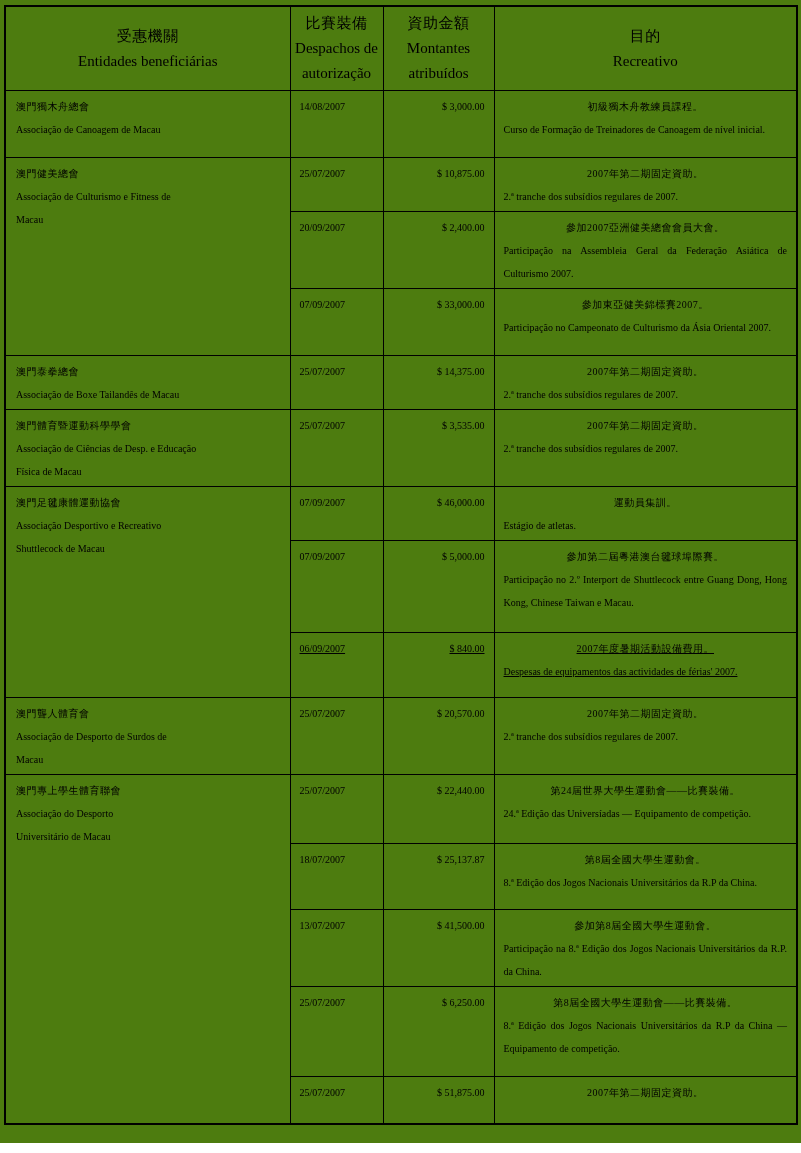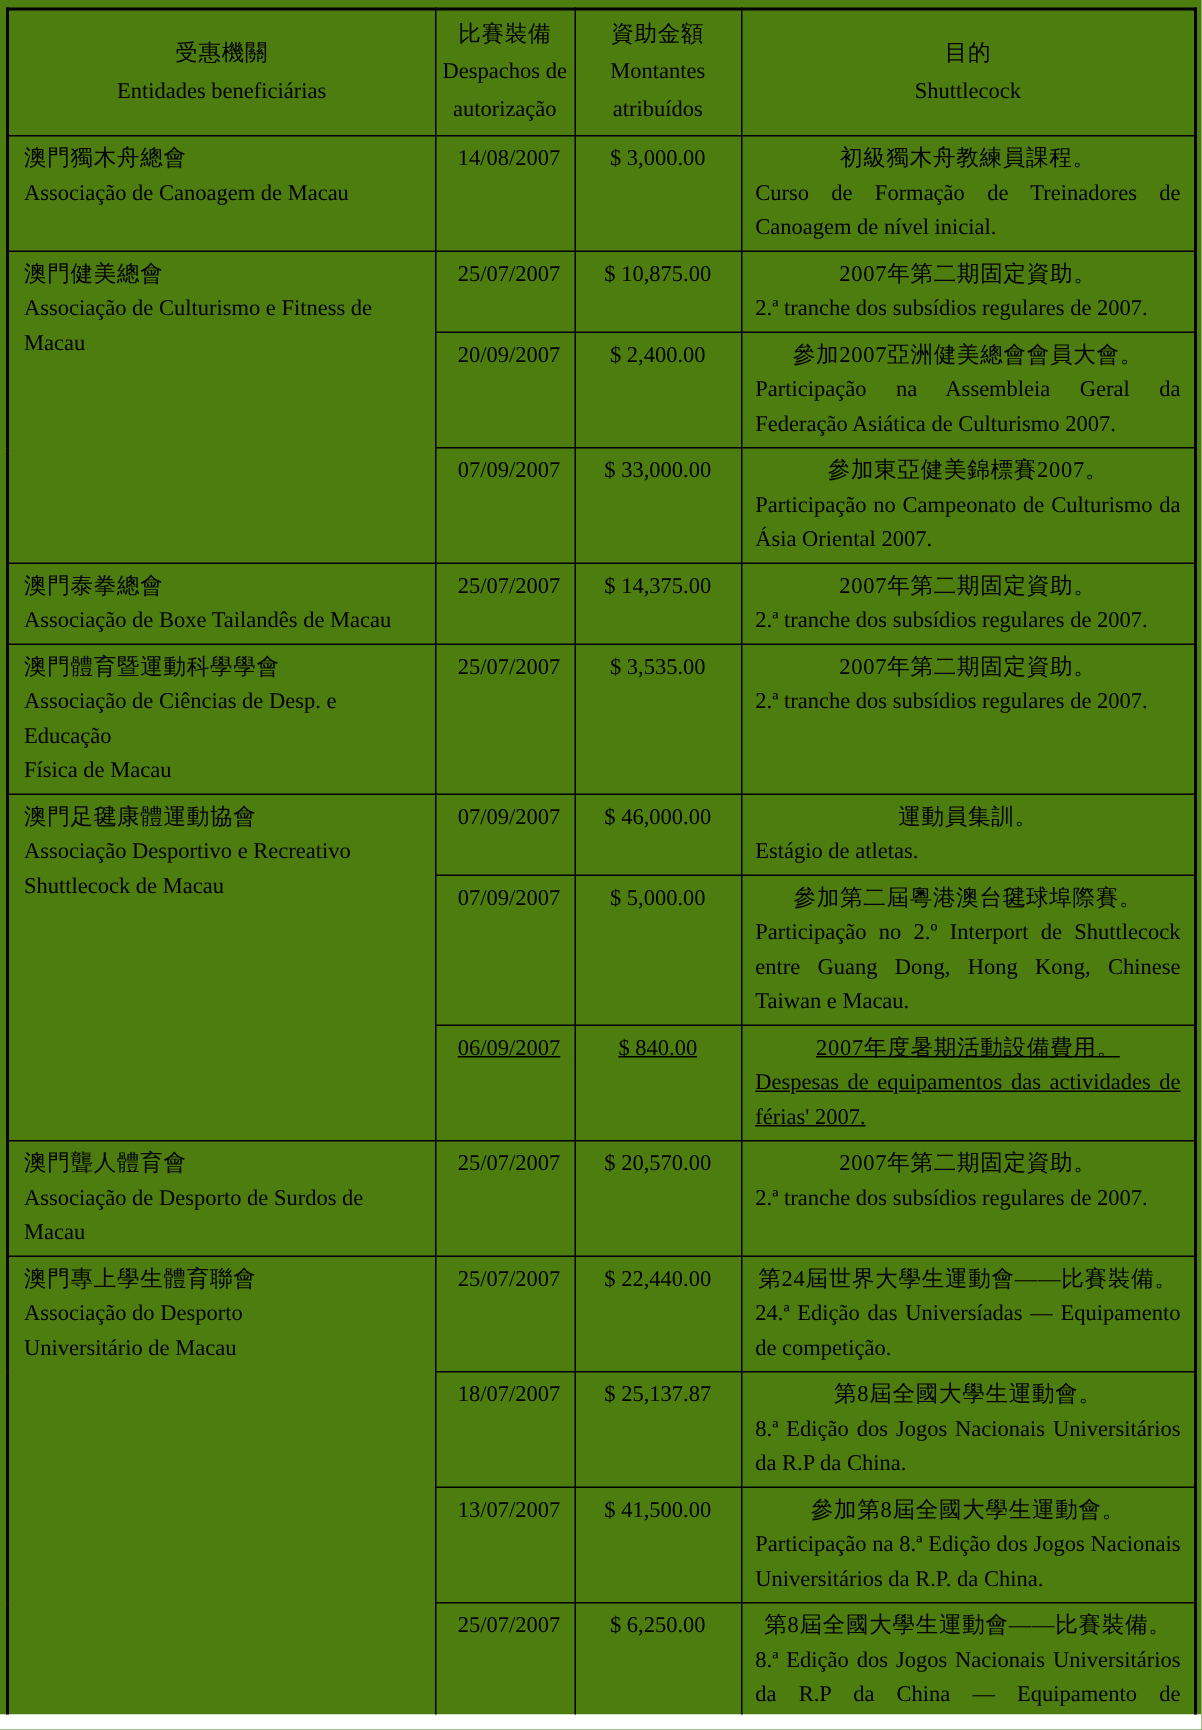--- a/index.html
+++ b/index.html
@@ -23,37 +23,37 @@
     border: 2.5px solid #000000;
   }
   col.c-entity  { width: 285px; }
   col.c-date    { width: 93px;  }
   col.c-amount  { width: 111px; }
   col.c-purpose { width: 303px; }
   th, td {
     border: 1px solid #000000;
     vertical-align: top;
     font-weight: normal;
-    font-size: 15px;
+    font-size: 10px;
     line-height: 23px;
     padding: 4px 9px 3px 9px;
     overflow: hidden;
     box-sizing: border-box;
   }
   thead th {
     vertical-align: middle;
     text-align: center;
     padding: 4px 4px;
     line-height: 25px;
     font-size: 15px;
   }
   td.entity-cell { padding-left: 10px; padding-right: 8px; }
   td.entity-cell .pt { white-space: pre-line; }
-  td.date-cell   { text-align: right; }
-  td.amount-cell { text-align: center; padding-right: 9px; }
+  td.date-cell   { text-align: left; }
+  td.amount-cell { text-align: right; padding-right: 9px; }
   td.purpose-cell .zh { text-align: center; }
   td.purpose-cell .pt { text-align: justify; }
   .zh-line { letter-spacing: 0.5px; }
 </style>
 </head>
 <body>
 
 <div class="page">
   <table class="subsidy-table">
     <colgroup>
@@ -71,21 +71,21 @@
         <th>
           <div class="zh-line">比賽裝備</div>
           <div>Despachos de autorização</div>
         </th>
         <th>
           <div class="zh-line">資助金額</div>
           <div>Montantes atribuídos</div>
         </th>
         <th>
           <div class="zh-line">目的</div>
-          <div>Shuttlecock</div>
+          <div>Recreativo</div>
         </th>
       </tr>
     </thead>
     <tbody>
         <tr style="height: 67px;">
           <td class="entity-cell" rowspan="1">
             <div class="zh zh-line">澳門獨木舟總會</div>
             <div class="pt">Associação de Canoagem de Macau</div>
           </td>
           <td class="date-cell">14/08/2007</td>

